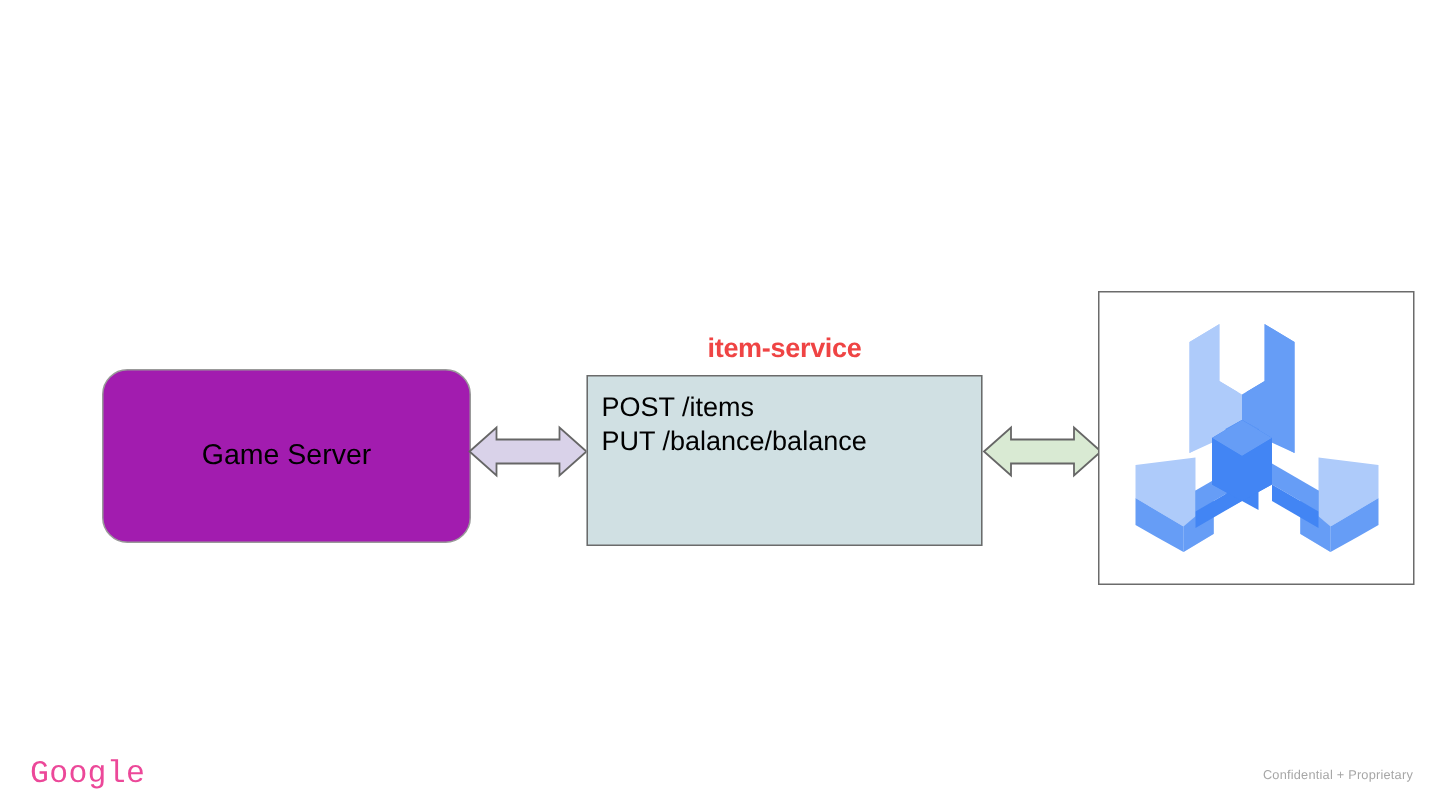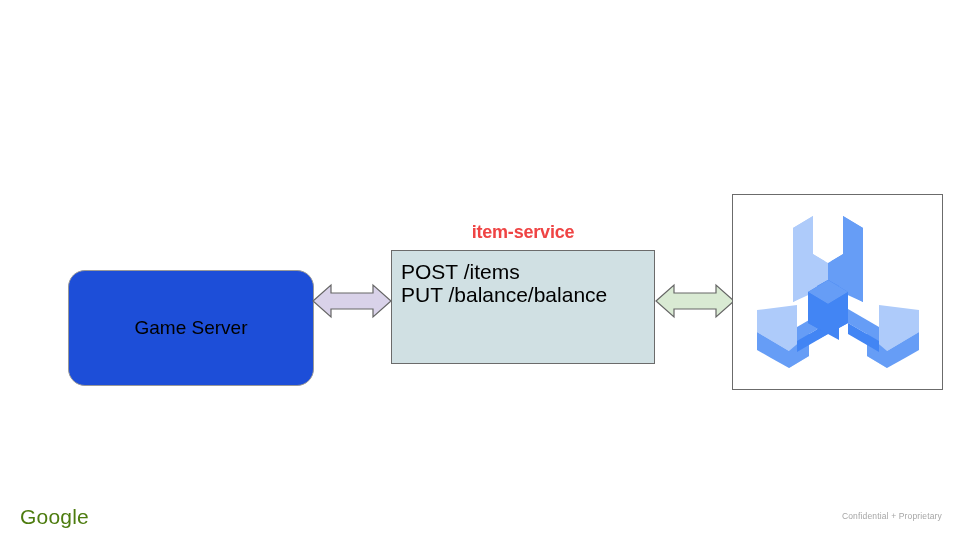--- a/index.html
+++ b/index.html
@@ -23,28 +23,27 @@
     background: #ffffff;
   }
 
   
   #game-server {
     position: absolute;
     left: 68px;
     top: 246px;
     width: 246px;
     height: 116px;
-    background: #1d4ed8;
+    background: #a21caf;
     border: 1px solid #999999;
     border-radius: 17px;
     box-sizing: border-box;
     display: flex;
     align-items: center;
     justify-content: center;
-    margin-top: 24px;
   }
   #game-server .node-label {
     font-size: 19px;
     color: #000000;
     line-height: 1.2;
     text-align: center;
   }
 
   
   #item-service-title {
@@ -63,21 +62,21 @@
     left: 391px;
     top: 250px;
     width: 264px;
     height: 114px;
     background: #d0e0e3;
     border: 1px solid #6b6b6b;
     box-sizing: border-box;
     padding: 9px 0 0 9px;
   }
   #item-service-box .endpoint-line {
-    font-size: 21px;
+    font-size: 18px;
     color: #000000;
     line-height: 23px;
     white-space: pre;
   }
 
   
   .arrow-connector {
     position: absolute;
   }
   .arrow-connector svg {
@@ -116,23 +115,24 @@
     top: 50%;
     transform: translate(-50%, -50%);
   }
 
   
   #google-wordmark {
     position: absolute;
     left: 20px;
     top: 506px;
     font-size: 21px;
-    color: #4d7c0f;
+    color: #ec4899;
     letter-spacing: 0.2px;
     line-height: 1;
+    font-family: Liberation Mono, monospace;
   }
   #footer-confidential {
     position: absolute;
     right: 18px;
     top: 512px;
     font-size: 8.5px;
     color: #a6a6a6;
     letter-spacing: 0.15px;
     line-height: 1;
     text-align: right;

